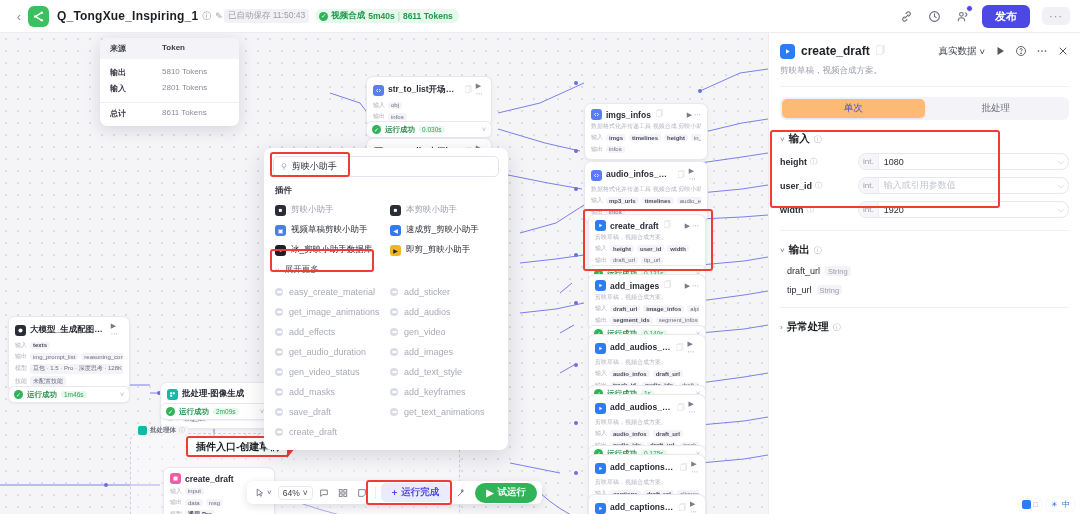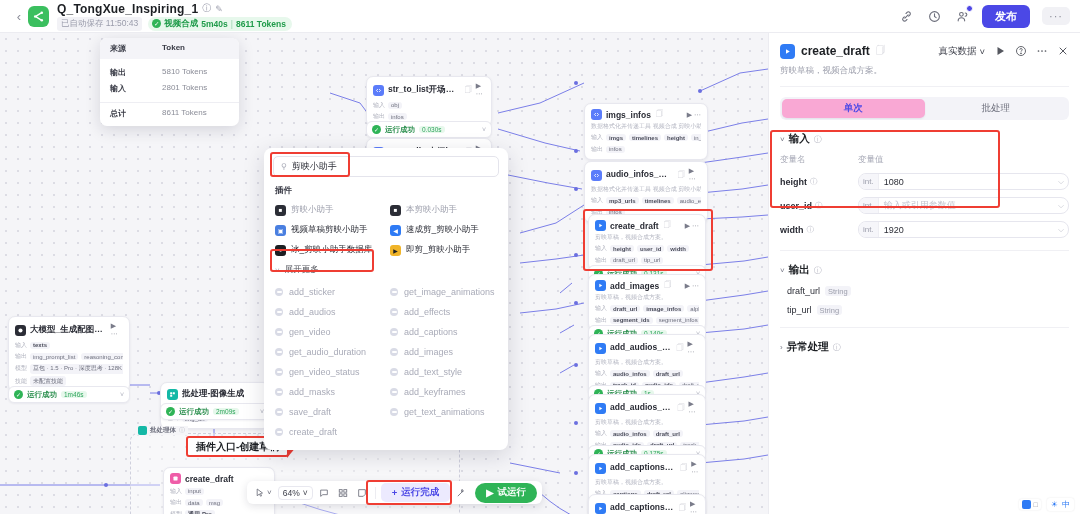--- a/index.html
+++ b/index.html
@@ -17,21 +17,21 @@
     position:absolute; left:0; top:0; width:1080px; height:33px;
     background:#fff; border-bottom:1px solid #ececf1;
     display:flex; align-items:center; padding:0 10px; z-index:40;
   }
   .back-chevron{ color:#8b8d98; font-size:13px; width:18px; text-align:center; cursor:pointer;}
   .app-logo{
     width:21px;height:21px;border-radius:6px;background:#3bbf5f;
     display:flex;align-items:center;justify-content:center;margin-right:8px;flex:none;
   }
   .app-logo svg{width:13px;height:13px;}
-  .title-wrap{display:flex;flex-direction:column;gap:1px;}
+  .title-wrap{display:flex;flex-direction:row;gap:1px;}
   .title-row{display:flex;align-items:center;gap:4px;}
   .wf-title{font-size:12px;font-weight:bold;color:#1c1f23;letter-spacing:.2px;}
   .mini-ico{color:#9a9cab;font-size:9px;}
   .sub-row{display:flex;align-items:center;gap:6px;}
   .autosave{font-size:8.5px;color:#9a9cab;background:#f2f2f6;padding:1px 4px;border-radius:3px;}
   .run-pill{
     display:flex;align-items:center;gap:3px;background:#e7f8ec;border-radius:9px;
     padding:1px 6px 1px 4px;
   }
   .run-pill .dot{width:9px;height:9px;border-radius:50%;background:#2fb457;color:#fff;
@@ -178,21 +178,21 @@
   .rp-copy{color:#b9bac5;font-size:9px;}
   .rp-acts{margin-left:auto;display:flex;align-items:center;gap:9px;color:#55575f;}
   .rp-mode{font-size:9.5px;color:#3a3c47;display:flex;align-items:center;gap:3px;cursor:pointer;}
   .rp-acts svg{width:12px;height:12px;cursor:pointer;}
   .rp-desc{font-size:8.5px;color:#9ea0ad;margin-top:6px;}
   .rp-sep{height:1px;background:#f0f0f4;margin:9px 0 0;}
   .seg{
     margin:10px 11px 0;height:23px;background:#f3f3f8;border-radius:6px;display:flex;padding:2px;
   }
   .seg div{flex:1;display:flex;align-items:center;justify-content:center;font-size:9.5px;border-radius:5px;cursor:pointer;color:#6b6d7a;}
-  .seg div.on{background:#f9a8d4;color:#4b48e6;font-weight:bold;box-shadow:0 1px 2px rgba(20,20,50,.07);text-align:right;}
+  .seg div.on{background:#fdba74;color:#4b48e6;font-weight:normal;box-shadow:0 1px 2px rgba(20,20,50,.07);text-align:right;}
   .sec{padding:12px 11px 0;}
   .sec-h{display:flex;align-items:center;gap:4px;}
   .sec-h .chev{color:#7a7c8a;font-size:8px;}
   .sec-h .lbl{font-size:10.5px;font-weight:bold;color:#1c1f23;}
   .sec-h .q{color:#b9bac5;font-size:8px;}
   .io-head{display:flex;margin-top:8px;}
   .io-head .h1{width:78px;font-size:8.5px;color:#a9abb8;}
   .io-head .h2{font-size:8.5px;color:#a9abb8;}
   .io-row{display:flex;align-items:center;margin-top:7px;}
   .io-row .nm{width:78px;display:flex;align-items:center;gap:3px;font-size:9px;font-weight:bold;color:#2b2d36;}
@@ -742,41 +742,41 @@
       <span class="ptx">即剪_剪映小助手</span>
     </div>
     <div class="expand-item">
       <span class="chev">˅</span>
       <span class="ptx">展开更多</span>
     </div>
   </div>
   <div class="fn-grid">
     <div class="fn-item">
         <span class="fico"></span>
+        <span class="ftx">easy_create_material</span>
+      </div>
+    <div class="fn-item">
+        <span class="fico"></span>
         <span class="ftx">add_sticker</span>
       </div>
     <div class="fn-item">
         <span class="fico"></span>
         <span class="ftx">get_image_animations</span>
       </div>
     <div class="fn-item">
         <span class="fico"></span>
         <span class="ftx">add_audios</span>
       </div>
     <div class="fn-item">
         <span class="fico"></span>
         <span class="ftx">add_effects</span>
       </div>
     <div class="fn-item">
         <span class="fico"></span>
         <span class="ftx">gen_video</span>
-      </div>
-    <div class="fn-item">
-        <span class="fico"></span>
-        <span class="ftx">add_captions</span>
       </div>
     <div class="fn-item">
         <span class="fico"></span>
         <span class="ftx">get_audio_duration</span>
       </div>
     <div class="fn-item">
         <span class="fico"></span>
         <span class="ftx">add_images</span>
       </div>
     <div class="fn-item">
@@ -904,24 +904,20 @@
     <div class="on">单次</div>
     <div>批处理</div>
   </div>
 
   <div class="sec">
     <div class="sec-h">
       <span class="chev">˅</span>
       <span class="lbl">输入</span>
       <span class="q">ⓘ</span>
     </div>
-    <div class="io-head">
-      <span class="h1">变量名</span>
-      <span class="h2">变量值</span>
-    </div>
 
     <div class="io-row">
       <span class="nm">
           <span>height</span>
           <span class="q">ⓘ</span>
         </span>
       <span class="io-field">
         <span class="ty">int.</span>
         <span class="vl">1080</span>
         <span class="clr">⌵</span>

